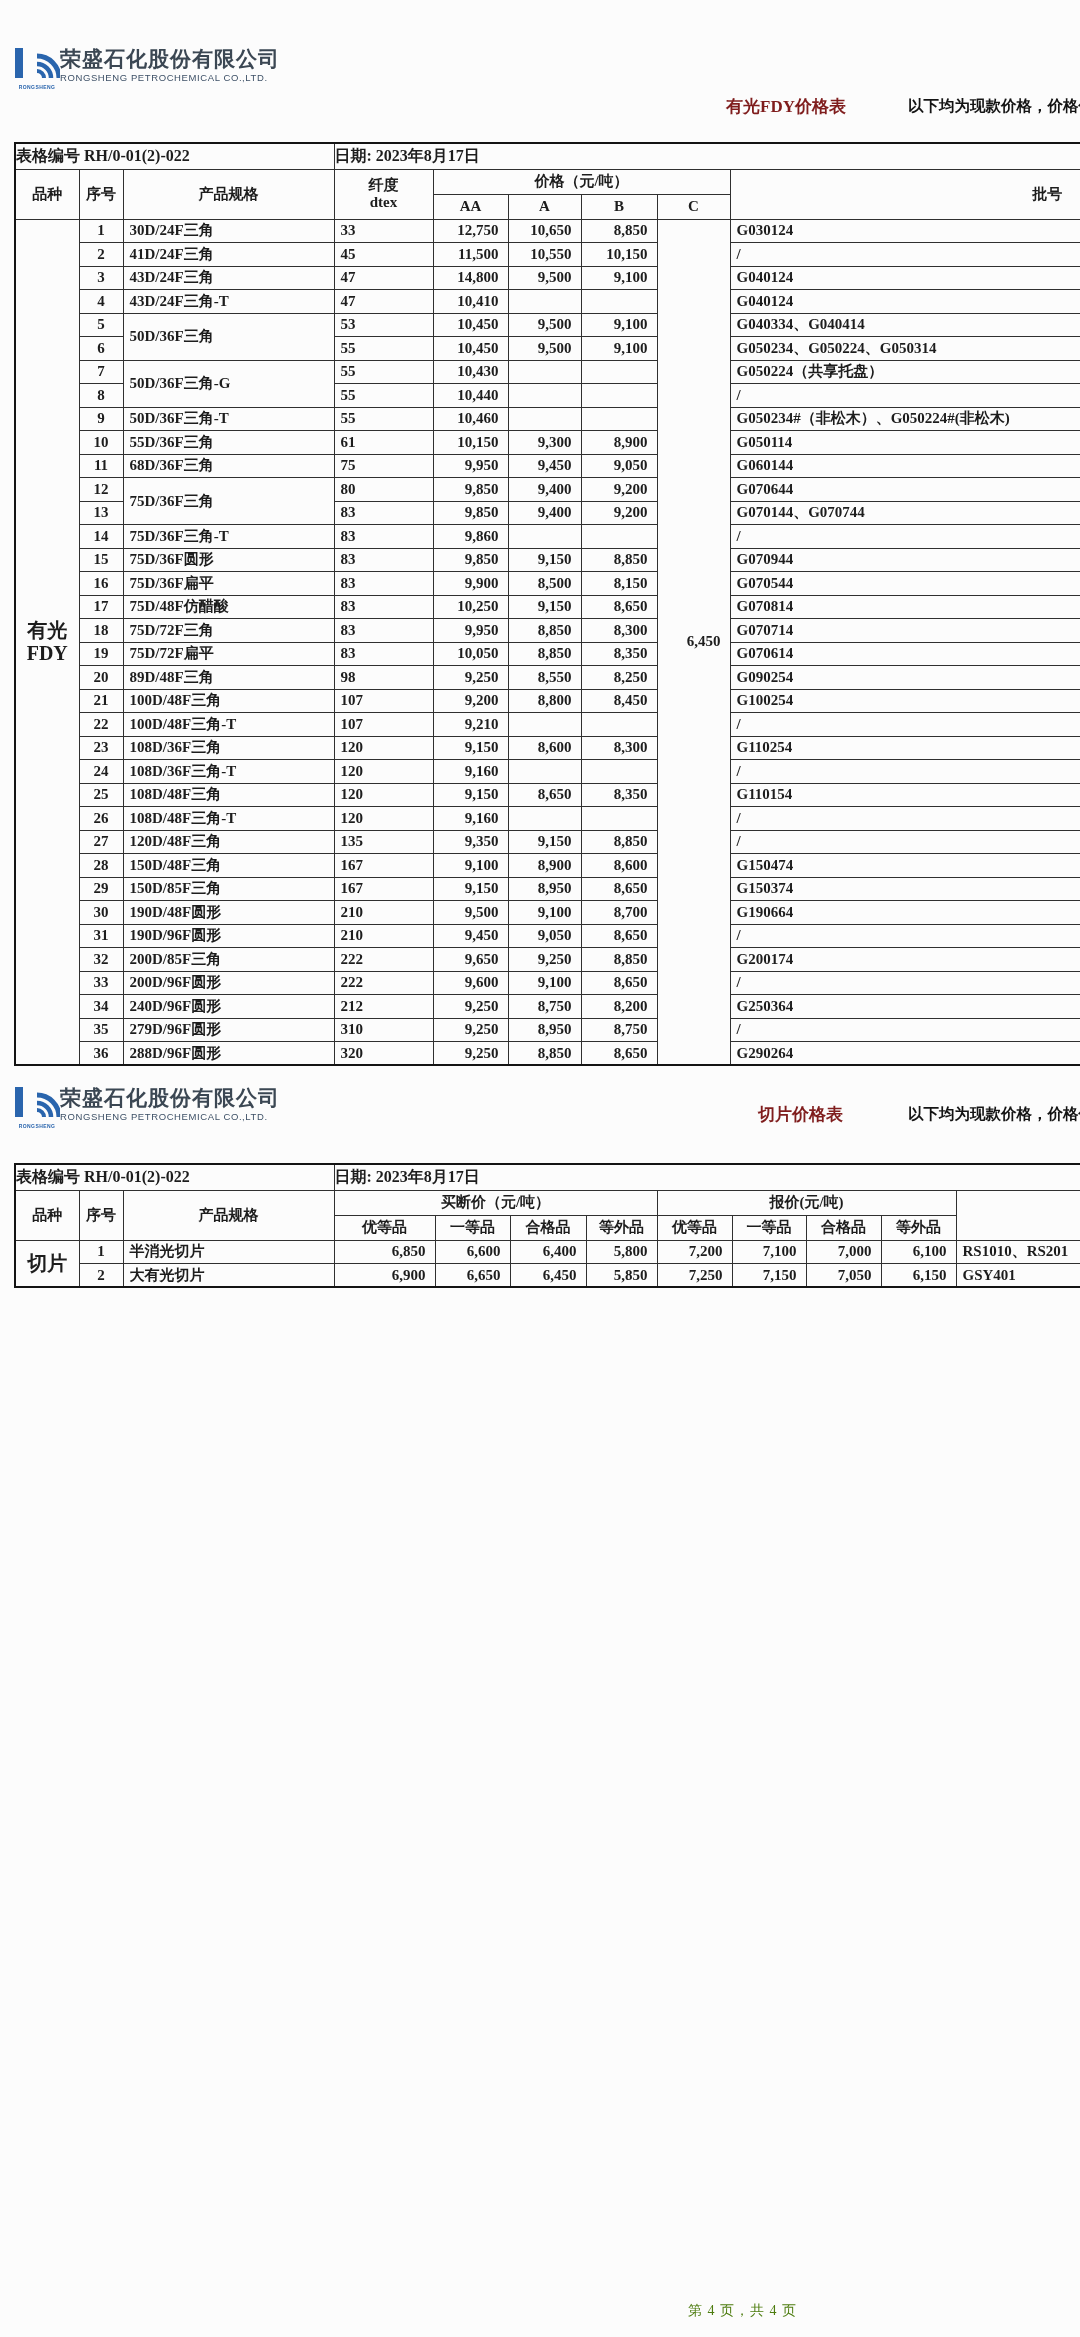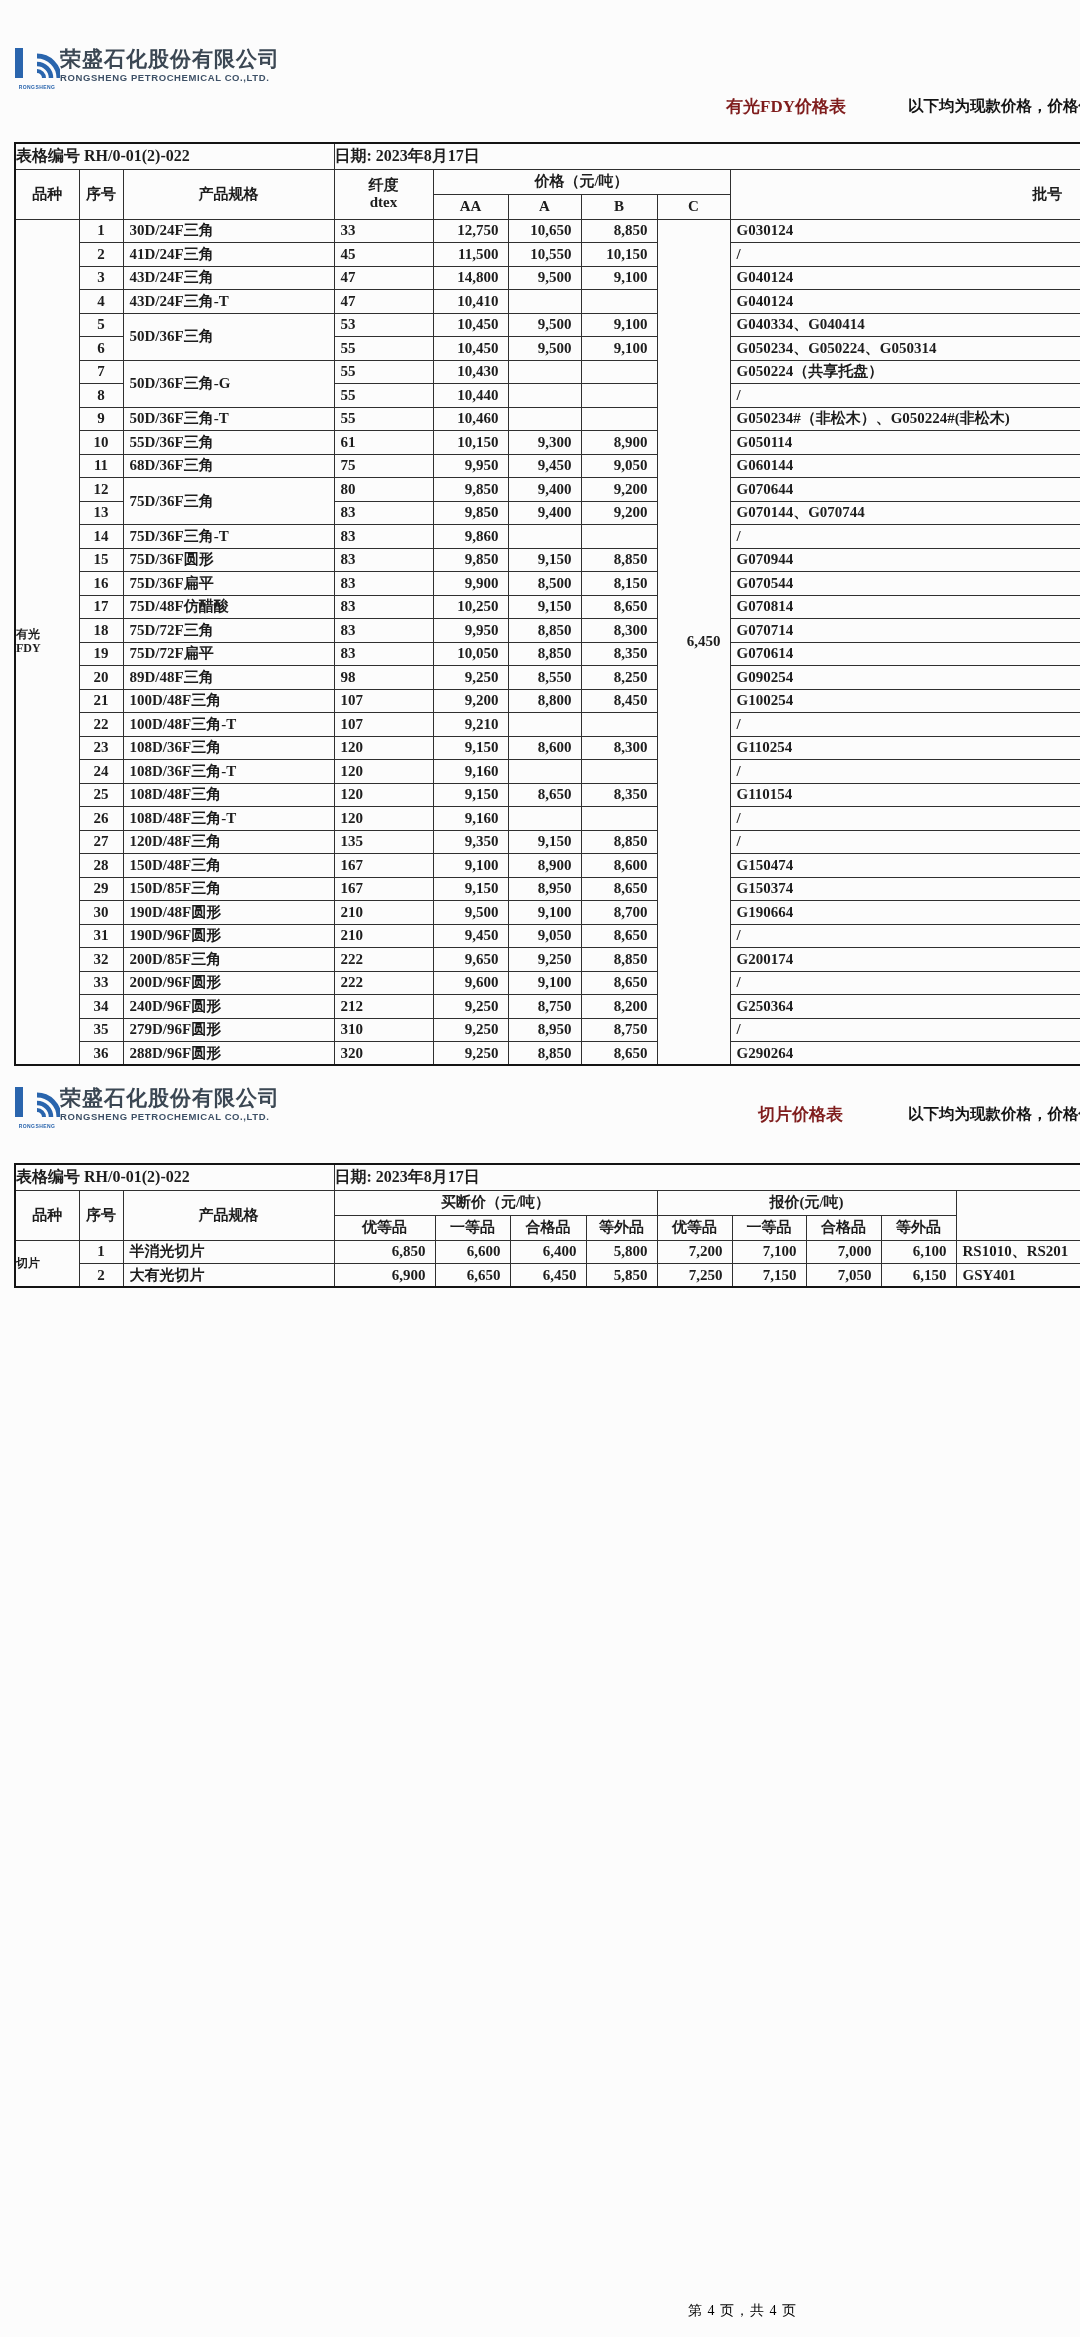--- a/index.html
+++ b/index.html
@@ -7,47 +7,47 @@
   body{position:relative;overflow:hidden;background:#fcfcfc;
        font-family:"Liberation Serif","DejaVu Serif",serif;color:#1d1d1d}
 
   
   .logo{position:absolute;left:14px;display:flex;align-items:flex-start;}
   .logo-mark{display:flex;flex-direction:column;align-items:center}
   .logo-tiny{font-family:"Liberation Sans",sans-serif;font-size:5px;font-weight:700;
              color:#2a65ad;letter-spacing:.4px;margin-top:1px}
   .logo-text .zh{font-family:"Liberation Sans",sans-serif;font-size:21px;font-weight:700;
                  color:#3b4753;letter-spacing:1px;line-height:1.1}
-  .logo-text .en{font-family:"Liberation Sans",sans-serif;font-size:9.5px;font-weight:700;
+  .logo-text .en{font-family:"Liberation Sans",sans-serif;font-size:9.5px;font-weight:400;
                  color:#3d5066;letter-spacing:.6px;margin-top:2px}
 
   
   .sheet-title{position:absolute;font-size:17px;font-weight:700;white-space:nowrap;color:#7f1d1d}
   .sheet-note{position:absolute;font-size:15.5px;font-weight:700;white-space:nowrap;color:#141414}
-  .page-footer{position:absolute;left:688px;top:2302px;font-size:14px;color:#000000;
+  .page-footer{position:absolute;left:688px;top:2302px;font-size:14px;color:#4d7c0f;
                letter-spacing:1px;white-space:nowrap}
 
   
   .table-clip{position:absolute;left:14px;width:1066px;overflow:hidden}
   table{border-collapse:collapse;table-layout:fixed}
   .tbl{border:2px solid #141414}
   td,th{border:1px solid #303030;font-weight:700;overflow:hidden;white-space:nowrap;
         font-size:15px;vertical-align:middle;padding:0}
   .meta-row{height:26px}
   .meta-row td{text-align:left;padding-left:0;font-size:16px}
   .hrow1{height:25px}
   .hrow2{height:25px}
   th{text-align:center}
   .pre{white-space:pre-line;line-height:1.15}
   .num{text-align:right;padding-right:9px}
   .left{text-align:left;padding-left:6px}
   .center{text-align:center}
   .data-body tr{height:23.5px}
   .chip-body tr{height:23.5px}
-  .variety{font-size:12px}
+  .variety{text-align:center;font-size:20px}
 </style>
 </head>
 <body>
 
 <div class="logo" style="top:47px">
   <div class="logo-mark">
     <svg width="46" height="36" viewBox="0 0 46 36">
       <rect x="1" y="1" width="8" height="30" fill="#2a65ad"></rect>
       <g fill="none" stroke="#2a65ad">
         <path d="M23 24 A7 7 0 0 1 30 31" stroke-width="4"></path>

